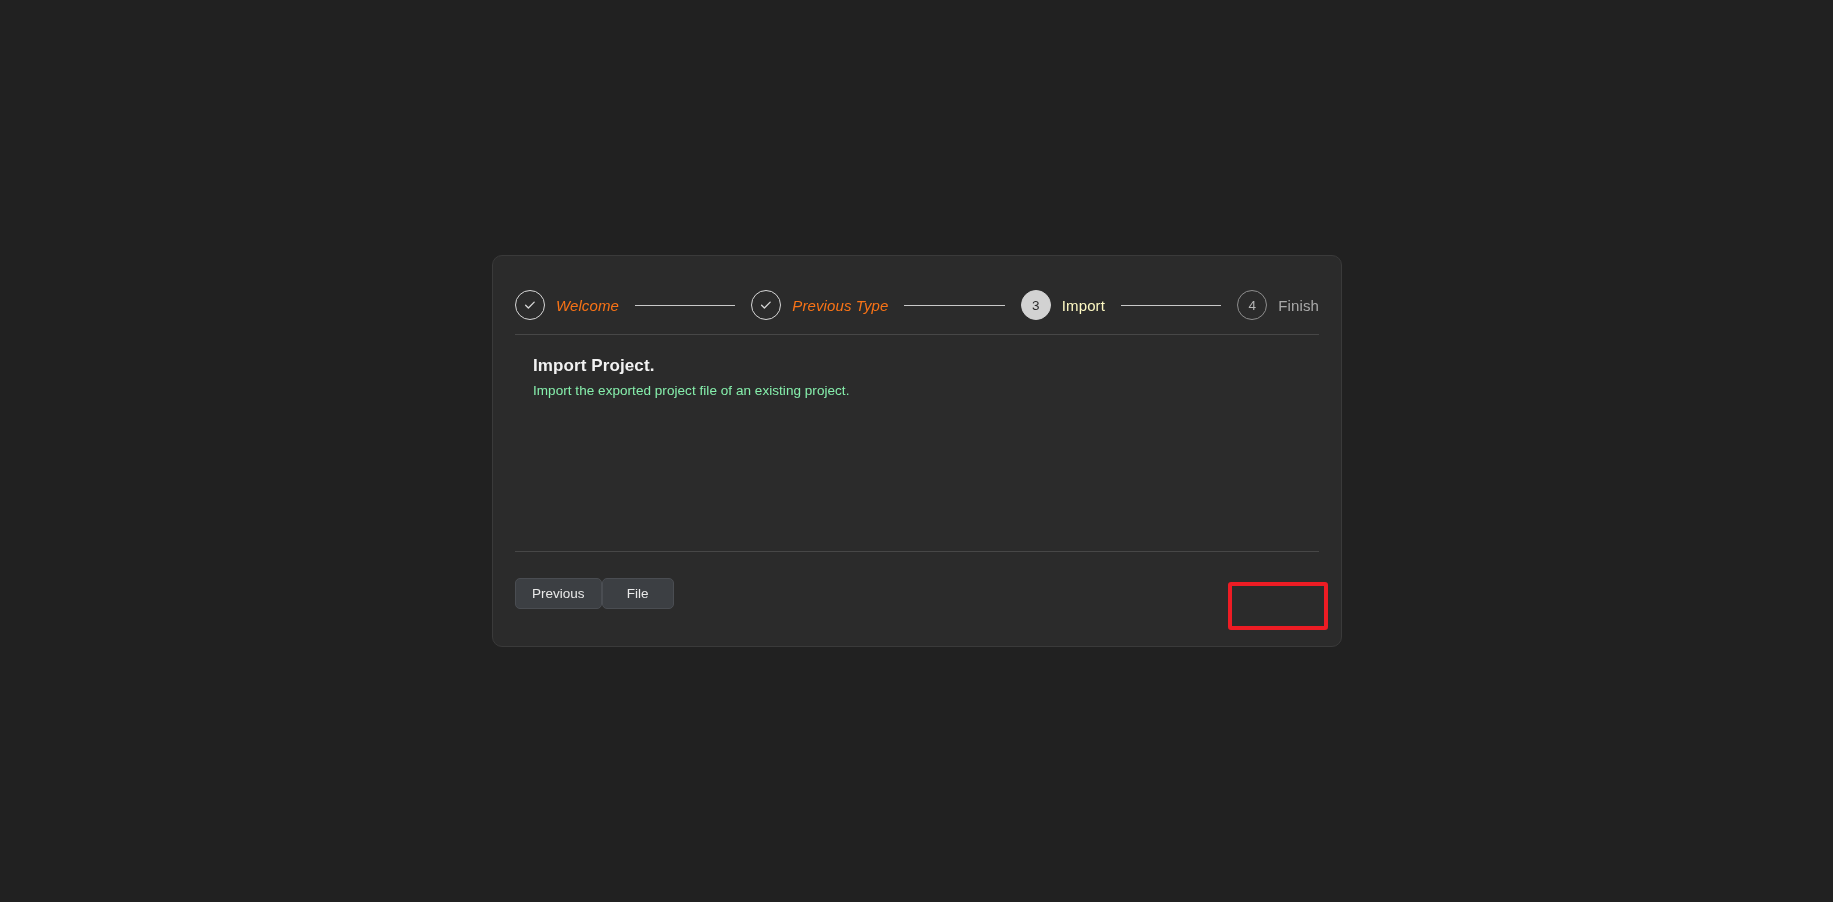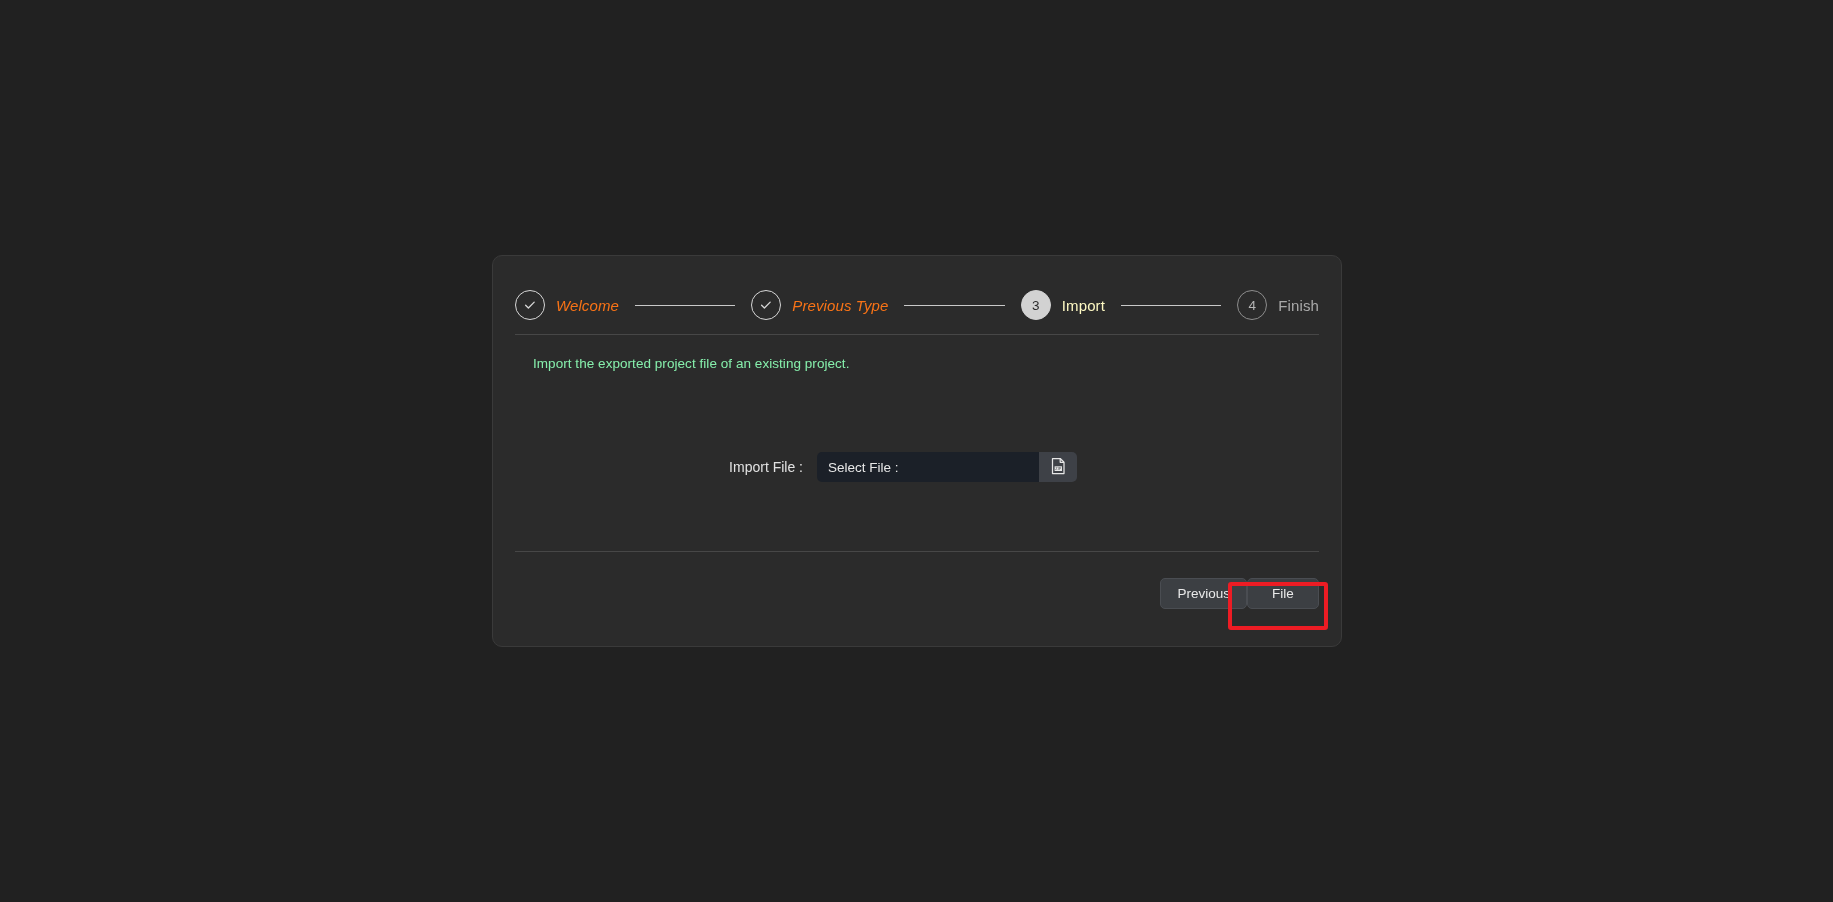--- a/index.html
+++ b/index.html
@@ -187,21 +187,21 @@
 
   
   .footer {
     position: absolute;
     left: 22px;
     right: 22px;
     top: 315px;
     height: 44px;
     display: flex;
     align-items: center;
-    justify-content: flex-end;
+    justify-content: flex-start;
   }
 
   .wiz-btn {
     background: #3c3f43;
     border: 1px solid #4a4d52;
     border-radius: 5px;
     color: #e9e9e9;
     font-size: 13.5px;
     font-family: "Liberation Sans", sans-serif;
     padding: 0 16px;
@@ -265,39 +265,23 @@
       <div class="step">
         <div class="step-marker pending">4</div>
         <div class="step-label pending">Finish</div>
       </div>
 
     </div>
 
     <div class="divider top"></div>
 
     <div class="body-section">
+      <div class="body-title">Import Project.</div>
       <div class="body-subtitle">Import the exported project file of an existing project.</div>
 
-      <div class="file-row">
-        <div class="file-label">Import File :</div>
-
-        <div class="file-input-group">
-          <input class="file-input" type="text" value="" placeholder="Select File :" style="">
-          <button class="file-browse-btn">
-            <span>
-              <svg width="17" height="18" viewBox="0 0 17 18" aria-hidden="true">
-                <path d="M2.5 1.5 H10.2 L14 5.3 V16.5 H2.5 Z" fill="none" stroke="#e6e6e6" stroke-width="1.25" stroke-linejoin="round"></path>
-                <path d="M10.2 1.5 V5.3 H14" fill="none" stroke="#e6e6e6" stroke-width="1.25" stroke-linejoin="round"></path>
-                <rect x="4.6" y="9.3" width="7.4" height="4.7" fill="#e6e6e6"></rect>
-                <text x="8.3" y="13.1" font-size="3.9" font-family="'Liberation Sans',sans-serif" fill="#3e4147" text-anchor="middle">ZIP</text>
-              </svg>
-            </span>
-          </button>
-        </div>
-      </div>
     </div>
 
     <div class="divider bottom"></div>
 
     <div class="footer">
       <button class="wiz-btn prev">Previous</button>
       <button class="wiz-btn next">File</button>
     </div>
 
   </div>

